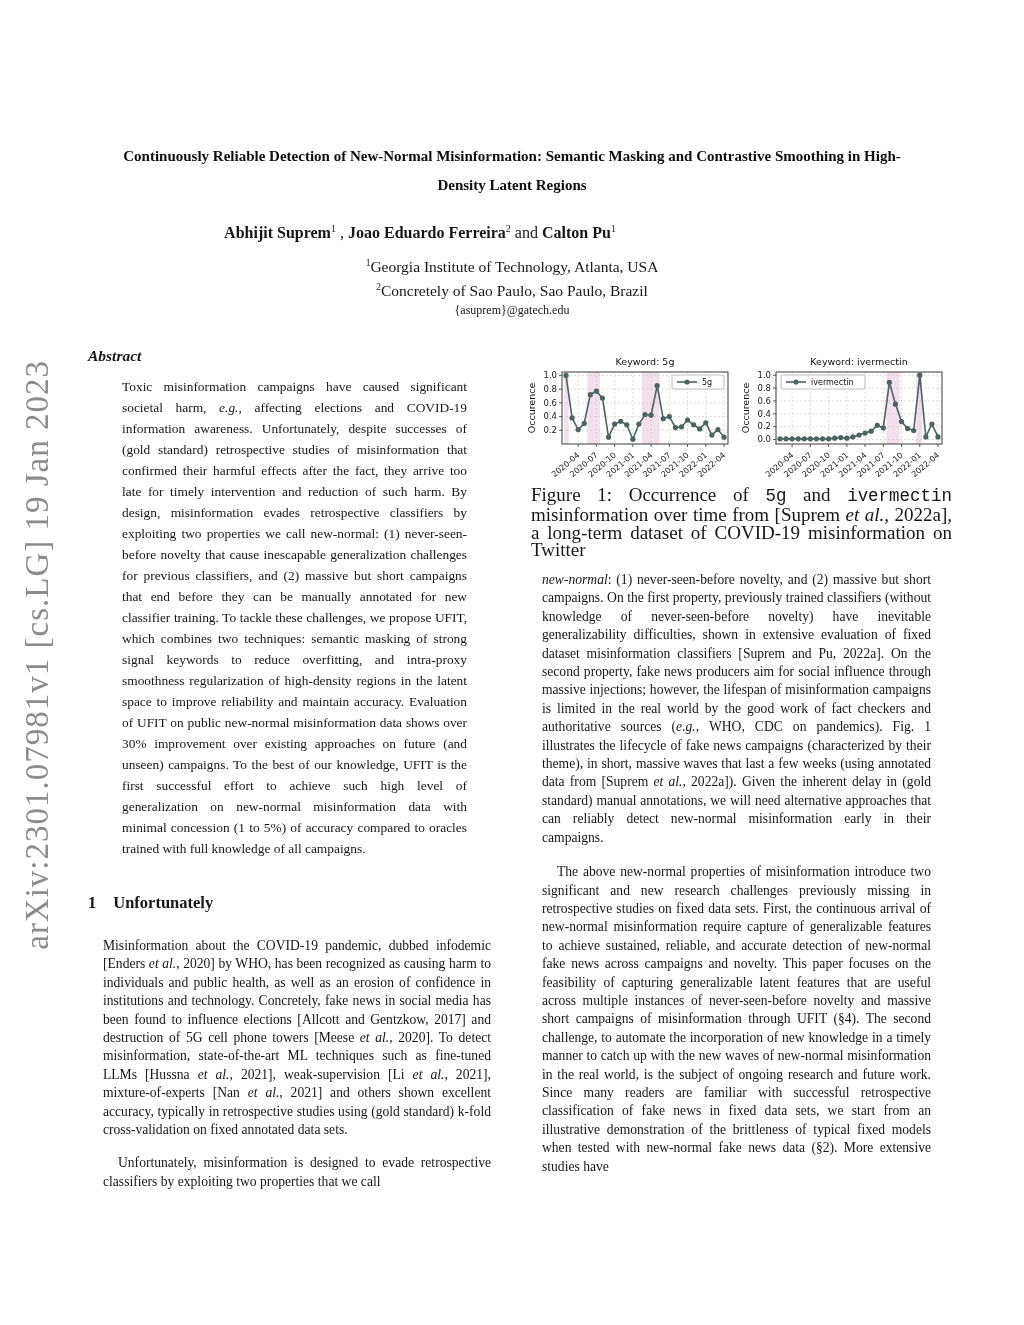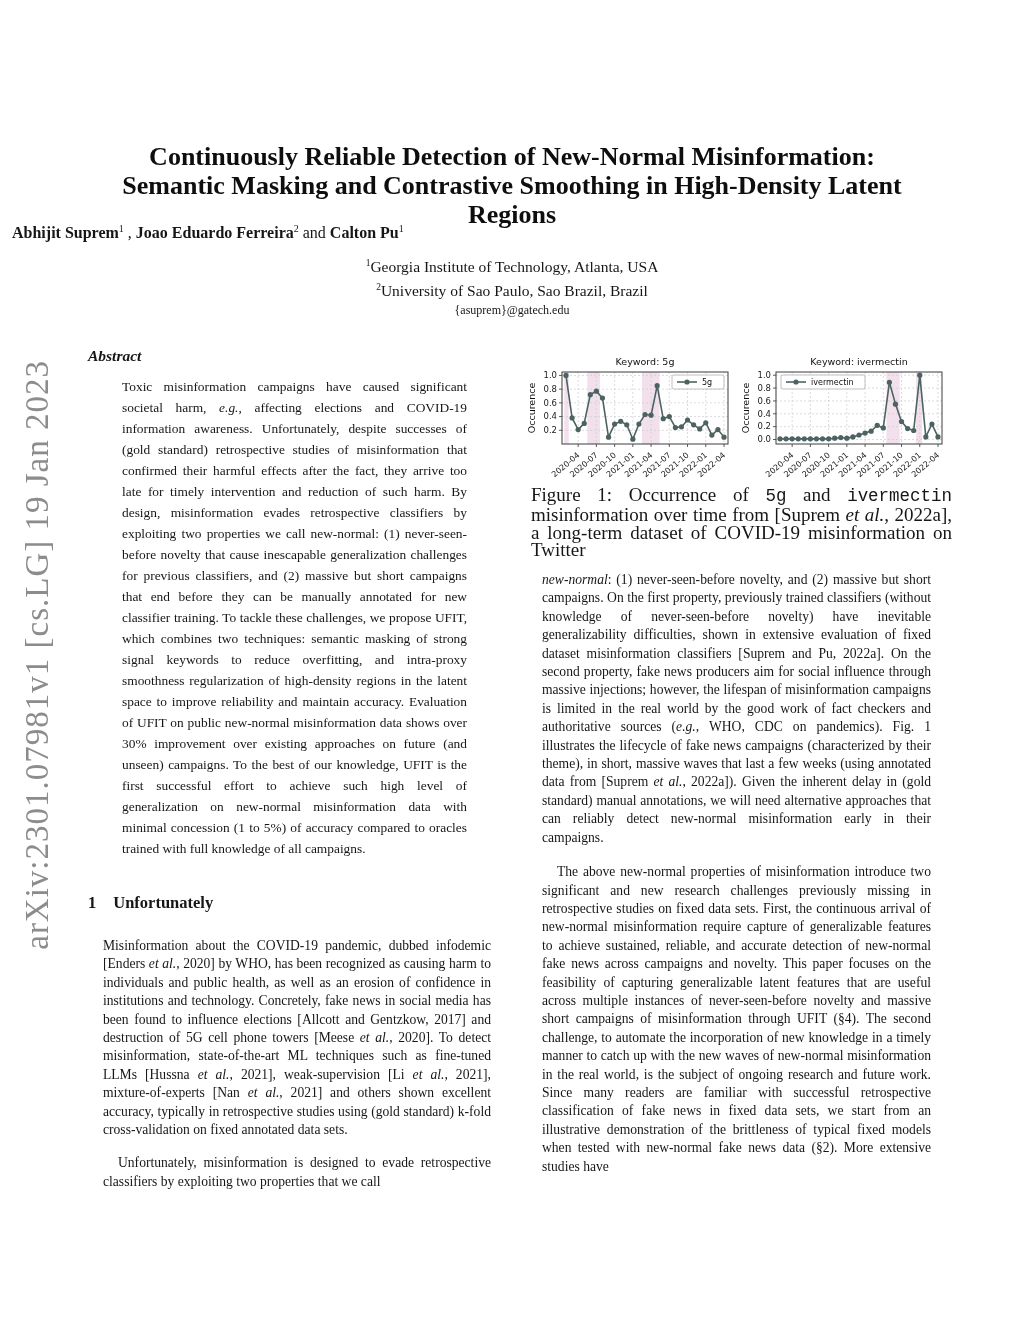--- a/index.html
+++ b/index.html
@@ -7,22 +7,22 @@
         font-family:"Liberation Serif",serif;color:#161616;}
 
   
   #arxiv-strip{position:absolute;left:8px;top:325px;width:58px;height:660px;
                display:flex;align-items:center;justify-content:center;}
   #arxiv-strip span{writing-mode:vertical-rl;transform:rotate(180deg);white-space:nowrap;
                font-family:"Liberation Serif",serif;font-size:33px;color:#8c8c8c;letter-spacing:1px;}
 
   
   #paper-title{position:absolute;top:142px;left:50%;transform:translateX(-50%);width:820px;
-               text-align:center;font-size:26px;font-weight:bold;line-height:29px;color:#0e0e0e;}
-  #authors-line{position:absolute;top:223px;left:12px;width:840px;
+               text-align:center;font-size:15px;font-weight:bold;line-height:29px;color:#0e0e0e;}
+  #authors-line{position:absolute;top:223px;left:0;width:840px;text-align:center;
                font-size:16px;font-weight:bold;}
   #authors-line sup{font-size:10px;font-weight:normal;}
   #authors-line .author-sep{font-weight:normal;}
   #affiliations{position:absolute;top:253px;left:0;width:1024px;text-align:center;
                font-size:15.5px;line-height:21px;}
   #affiliations sup{font-size:9.5px;}
   #email-line{position:absolute;top:303px;left:0;width:1024px;text-align:center;font-size:12px;}
 
   
   #abstract-heading{position:absolute;top:347px;left:88px;width:418px;text-align:left;
@@ -58,21 +58,21 @@
   <div id="arxiv-strip">
     <span>arXiv:2301.07981v1  [cs.LG]  19 Jan 2023</span>
   </div>
 
   <div id="paper-title">Continuously Reliable Detection of New-Normal Misinformation: Semantic Masking and Contrastive Smoothing in High-Density Latent Regions</div>
 
   <div id="authors-line"><span>Abhijit Suprem</span><sup>1</sup><span class="author-sep"> ,  </span><span>Joao Eduardo Ferreira</span><sup>2</sup><span class="author-sep">  and  </span><span>Calton Pu</span><sup>1</sup></div>
 
   <div id="affiliations">
       <div><sup>1</sup><span>Georgia Institute of Technology, Atlanta, USA</span></div>
-      <div><sup>2</sup><span>University of Sao Paulo, Sao Brazil, Brazil</span></div>
+      <div><sup>2</sup><span>Concretely of Sao Paulo, Sao Paulo, Brazil</span></div>
     </div>
 
   <div id="email-line">{asuprem}@gatech.edu</div>
 
   <div id="abstract-heading">Abstract</div>
 
   <div id="abstract-body"><span>Toxic misinformation campaigns have caused significant societal harm, </span><em>e.g.</em><span>, affecting elections and COVID-19 information awareness. Unfortunately, despite successes of (gold standard) retrospective studies of misinformation that confirmed their harmful effects after the fact, they arrive too late for timely intervention and reduction of such harm. By design, misinformation evades retrospective classifiers by exploiting two properties we call new-normal: (1) never-seen-before novelty that cause inescapable generalization challenges for previous classifiers, and (2) massive but short campaigns that end before they can be manually annotated for new classifier training. To tackle these challenges, we propose UFIT, which combines two techniques: semantic masking of strong signal keywords to reduce overfitting, and intra-proxy smoothness regularization of high-density regions in the latent space to improve reliability and maintain accuracy. Evaluation of UFIT on public new-normal misinformation data shows over 30% improvement over existing approaches on future (and unseen) campaigns. To the best of our knowledge, UFIT is the first successful effort to achieve such high level of generalization on new-normal misinformation data with minimal concession (1 to 5%) of accuracy compared to oracles trained with full knowledge of all campaigns.</span></div>
 
   <div id="intro-heading">
     <span class="sec-num">1</span><span>Unfortunately</span>

